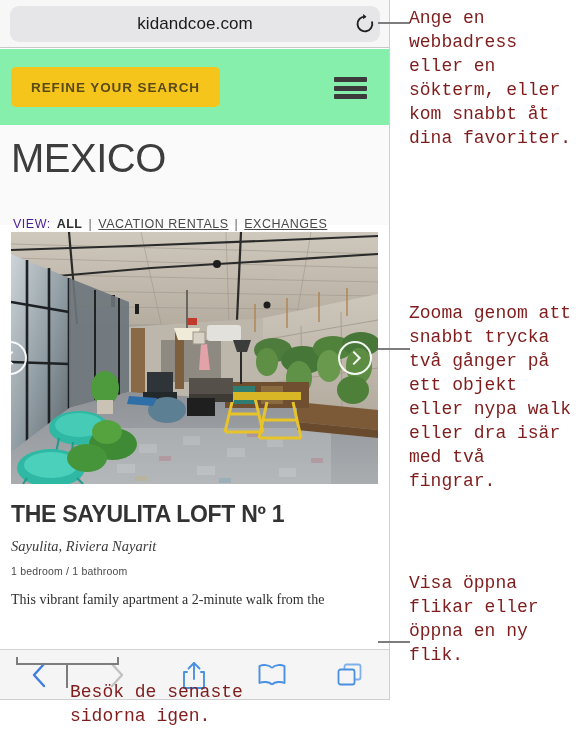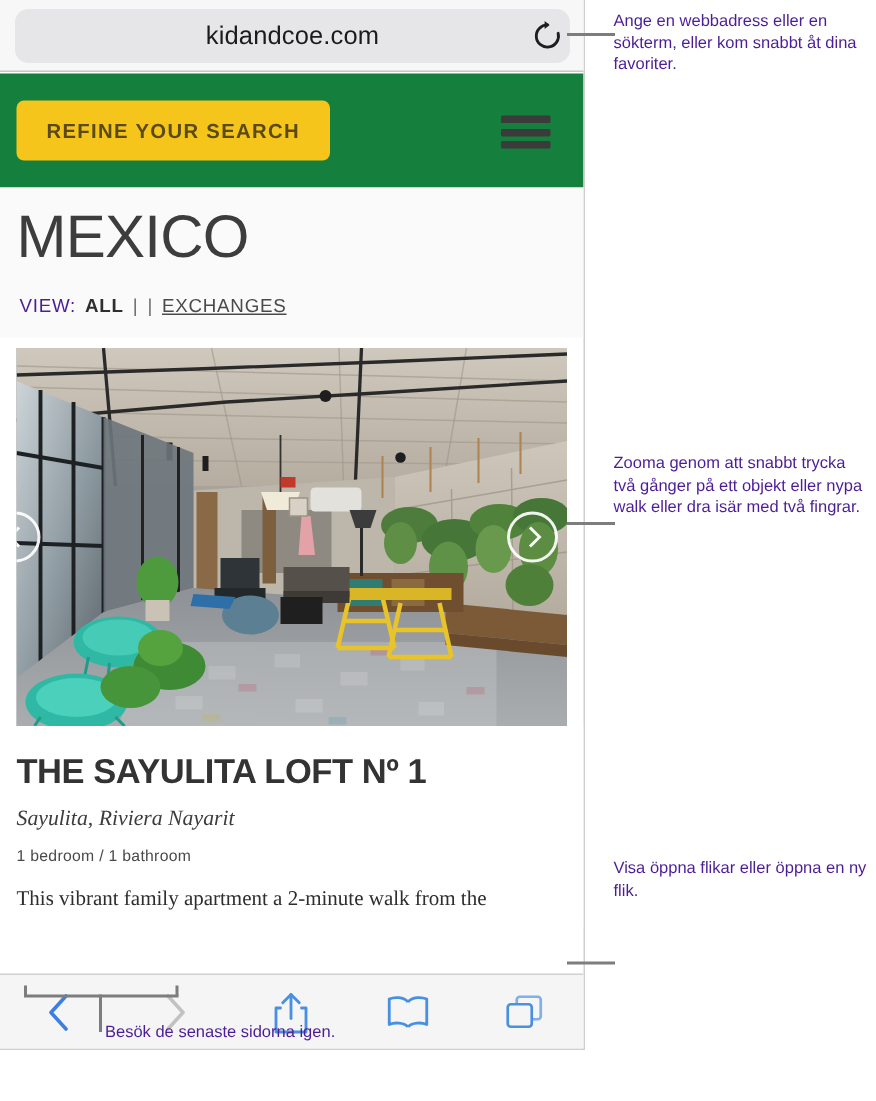--- a/index.html
+++ b/index.html
@@ -36,21 +36,21 @@
   }
   #reload-btn {
     position:absolute; right:14px; top:50%; transform:translateY(-50%);
     width:22px; height:22px;
   }
   #reload-btn svg { display:block; }
 
   
   #site-header {
     position:absolute; left:0; top:49px; width:389px; height:76px;
-    background:#15803d;
+    background:#86efac;
     padding-left:47px;
   }
   #refine-btn {
     position:absolute; left:11px; top:18px;
     height:40px; padding:0 20px;
     background:#F6C51B; border:none; border-radius:5px;
     color:#5a4a16; font-size:13.5px; font-weight:bold;
     letter-spacing:.9px; cursor:pointer;
     display:flex; align-items:center; justify-content:center;
     font-family:"Liberation Sans", sans-serif;
@@ -73,21 +73,21 @@
     letter-spacing:-0.5px; line-height:1;
     font-family:"Liberation Sans", sans-serif;
   }
   #view-row {
     position:absolute; left:13px; top:72px;
     font-size:12.5px; color:#5a5a5a; letter-spacing:.5px;
     display:flex; align-items:baseline; gap:6px;
     white-space:nowrap;
   }
   #view-row .vlabel { color:#4c1d95; }
-  #view-row .vall { font-weight:bold; color:#2e2e2e; }
+  #view-row .vall { font-weight:bold; color:#2e2e2e;margin-top:20px; }
   #view-row .vsep { color:#6a6a6a; }
   #view-row .vlink { color:#4a4a4a; text-decoration:underline; cursor:pointer; }
 
   
   #photo-wrap {
     position:absolute; left:11px; top:232px; width:367px; height:252px;
     overflow:hidden; background:#9aa0a2;
   }
   #photo { position:absolute; inset:0; }
   #photo svg { display:block; width:100%; height:100%; }
@@ -143,22 +143,22 @@
   }
   .tb-btn {
     flex:1; display:flex; align-items:center; justify-content:center;
     height:100%; cursor:pointer;
   }
   .tb-btn svg { display:block; }
 
   
   .anno {
     position:absolute;
-    font-family:Liberation Sans, sans-serif;
-    font-size:11px; color:#4c1d95; line-height:1.33;
+    font-family:Liberation Mono, monospace;
+    font-size:18px; color:#7f1d1d; line-height:1.33;
   }
   #anno-url  { left:409px; top:7px;   width:172px; }
   #anno-zoom { left:409px; top:302px; width:172px; }
   #anno-tabs { left:409px; top:572px; width:172px; }
   #anno-back { left:70px;  top:681px; width:240px; }
 
   .leader {
     position:absolute; background:#7d7d7d;
   }
   #lead-url   { left:378px; top:22px;  width:32px;  height:1.6px; }
@@ -198,20 +198,21 @@
         <span></span>
       </div>
     </div>
 
     <div id="title-block">
       <div id="page-title">MEXICO</div>
       <div id="view-row">
         <span class="vlabel">VIEW:</span>
         <span class="vall">ALL</span>
         <span class="vsep">|</span>
+        <span class="vlink">VACATION RENTALS</span>
         <span class="vsep">|</span>
         <span class="vlink">EXCHANGES</span>
       </div>
     </div>
 
     <div id="photo-wrap">
       <div id="photo" title="Industrial loft interior with concrete ceiling, hanging plants, turquoise woven chairs and yellow metal stools">
         <svg viewBox="0 0 367 252" preserveAspectRatio="none" aria-hidden="true">
           <defs>
             <linearGradient id="ceil" x1="0" y1="0" x2="0" y2="1">

